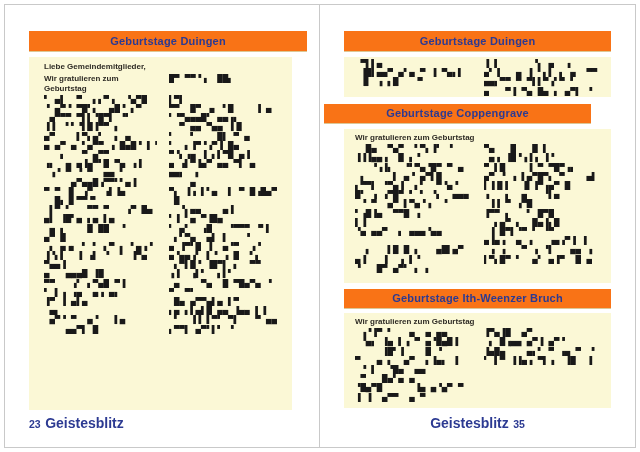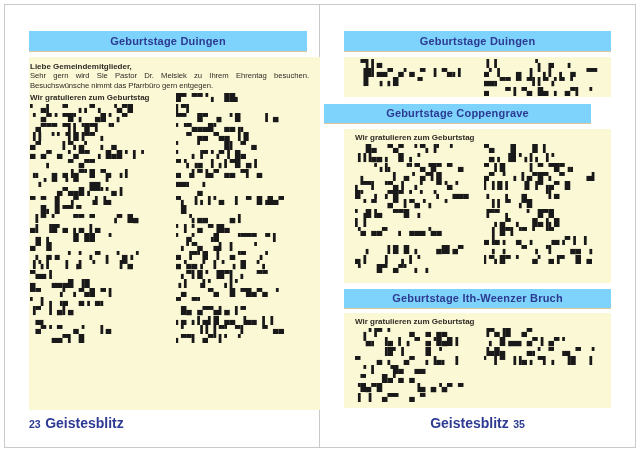--- a/index.html
+++ b/index.html
@@ -9,21 +9,21 @@
     -webkit-font-smoothing:antialiased;
   }
   .frame{
     position:absolute;left:4px;top:4px;width:632px;height:444px;
     border:1px solid #c9c9c9;box-sizing:border-box;background:#ffffff;
   }
   .divider{
     position:absolute;left:319px;top:4px;width:1px;height:444px;background:#c9c9c9;
   }
   .band{
-    position:absolute;background:#7dd3fc;color:#2c3a92;
+    position:absolute;background:#f97316;color:#2c3a92;
     font-weight:bold;font-size:11px;letter-spacing:.2px;text-align:center;
     box-sizing:border-box;box-shadow:0 1px 0 #dcc795;
   }
   .cream{
     position:absolute;background:#fbf8d6;box-sizing:border-box;overflow:hidden;
     color:#2e2b25;font-size:7.7px;line-height:9.3px;
   }
   .cream p{margin:0;}
   .b{font-weight:bold;}
   .just{text-align:justify;letter-spacing:-0.05px;}
@@ -42,21 +42,21 @@
   .footer{
     position:absolute;top:414px;color:#2c3a92;font-weight:bold;white-space:nowrap;
   }
   .footer .num{font-size:10.5px;}
   .footer .brand{font-size:14px;}
   .footer-left{left:29px;}
   .footer-right{left:344px;width:267px;text-align:center;}
 
   
   .lp-band{left:29px;top:31px;width:278px;height:20px;line-height:20px;}
-  .lp-cream{left:29px;top:57px;width:291px;height:353px;padding:5px 11px 6px 1px;}
+  .lp-cream{left:29px;top:57px;width:263px;height:353px;padding:5px 11px 6px 15px;}
   .rp-band1{left:344px;top:31px;width:267px;height:20px;line-height:20px;}
   .rp-cream1{left:344px;top:57px;width:267px;height:40px;padding:2px 11px;}
   .rp-band2{left:324px;top:104px;width:267px;height:19px;line-height:19px;}
   .rp-cream2{left:344px;top:129px;width:267px;height:154px;padding:4px 11px;}
   .rp-band3{left:344px;top:289px;width:267px;height:19px;line-height:19px;}
   .rp-cream3{left:344px;top:313px;width:267px;height:95px;padding:4px 11px;}
 </style>
 </head>
 <body>
 
@@ -64,21 +64,20 @@
 
   <div class="frame"></div>
   <div class="divider"></div>
 
   <div class="band lp-band">
     <span>Geburtstage Duingen</span>
   </div>
 
   <div class="cream lp-cream">
     <p class="b salutation">Liebe Gemeindemitglieder,</p>
-    <p class="just para">Sehr gern wird Sie Pastor Dr. Meisiek zu Ihrem Ehrentag besuchen. Besuchswünsche nimmt das Pfarrbüro gern entgegen.</p>
     <div class="congrats-line">
       <span class="head b">Wir gratulieren zum Geburtstag</span>
       <span class="cell rl">█▀ ▀▀▝▗  ██▖    </span>
     </div>
     <div class="redact-grid">
       <div class="redact-col">
           <div class="rl">▘ ▄▌  ▀  ▖▖▀▗  ▝▄▀█</div>
           <div class="rl">▝ ▄▀▝ ▀█▘▖  ▄█▝ ▖▀  </div>
           <div class="rl"> ▄▀▀▀ ▀▌▌▝█▀▌ ▝▘</div>
           <div class="rl">▐▐  ▘▘▝▌█▐▀▀ ▖</div>

